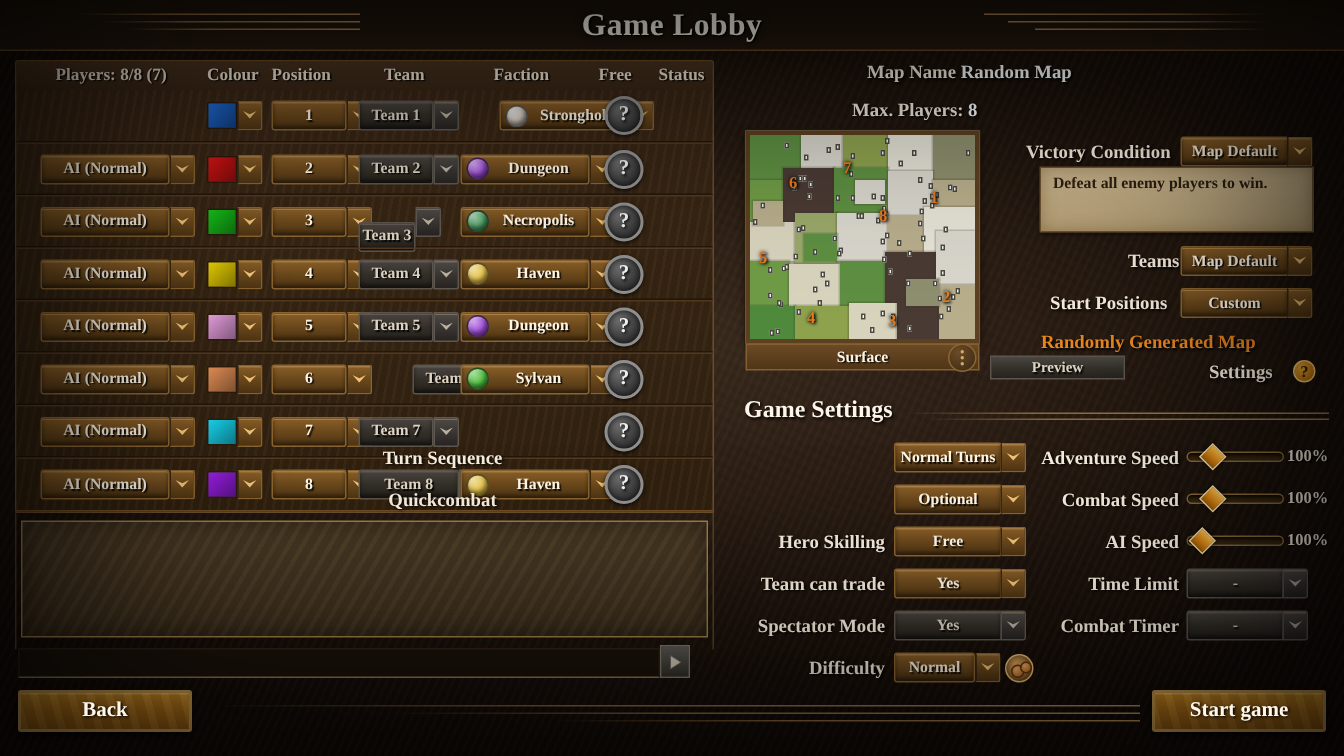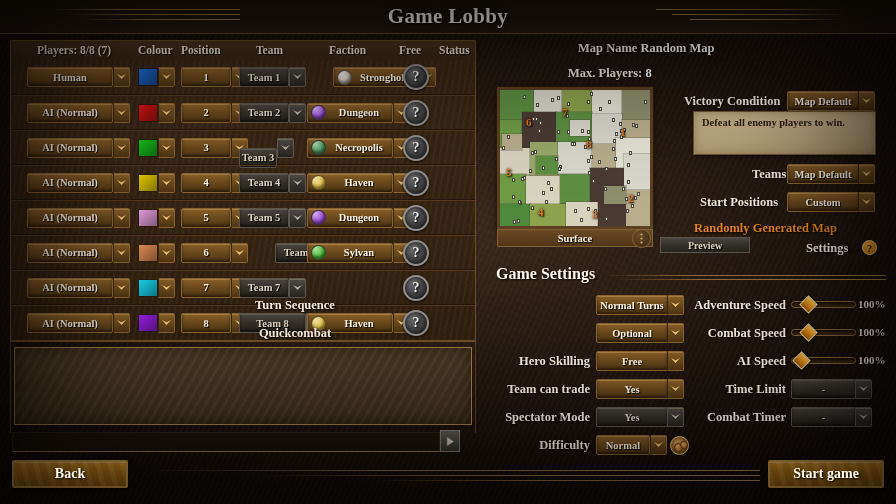--- a/index.html
+++ b/index.html
@@ -310,30 +310,20 @@
     <span style="left:26px;">Players: 8/8 (7)</span>
     <span style="left:127px;">Colour</span>
     <span style="left:170px;">Position</span>
     <span style="left:245px;">Team</span>
     <span style="left:318px;">Faction</span>
     <span style="left:388px;">Free</span>
     <span style="left:428px;">Status</span>
   </div>
   <div class="rows" id="rows-host">
       <div class="prow">
-        <div class="cell" style="left:16px;">
-          <div class="ctl" style="width:86px;">
-            <div class="txt">Human</div>
-          </div>
-          <div class="arrow">
-            <svg width="9" height="6" viewBox="0 0 9 6">
-              <path d="M0 0 L4.5 5 L9 0 L4.5 2.2 Z" fill="#f0c377"></path>
-            </svg>
-          </div>
-        </div>
         <div class="cell" style="left:127px;">
           <div class="swatch" style="background:linear-gradient(135deg,#1f6fe0,#000 230%), radial-gradient(circle at 35% 30%, rgba(255,255,255,.55), rgba(0,0,0,0) 70%), #1f6fe0;"></div>
           <div class="arrow">
             <svg width="9" height="6" viewBox="0 0 9 6">
               <path d="M0 0 L4.5 5 L9 0 L4.5 2.2 Z" fill="#f0c377"></path>
             </svg>
           </div>
         </div>
         <div class="cell" style="left:170px;">
           <div class="ctl" style="width:50px;">

